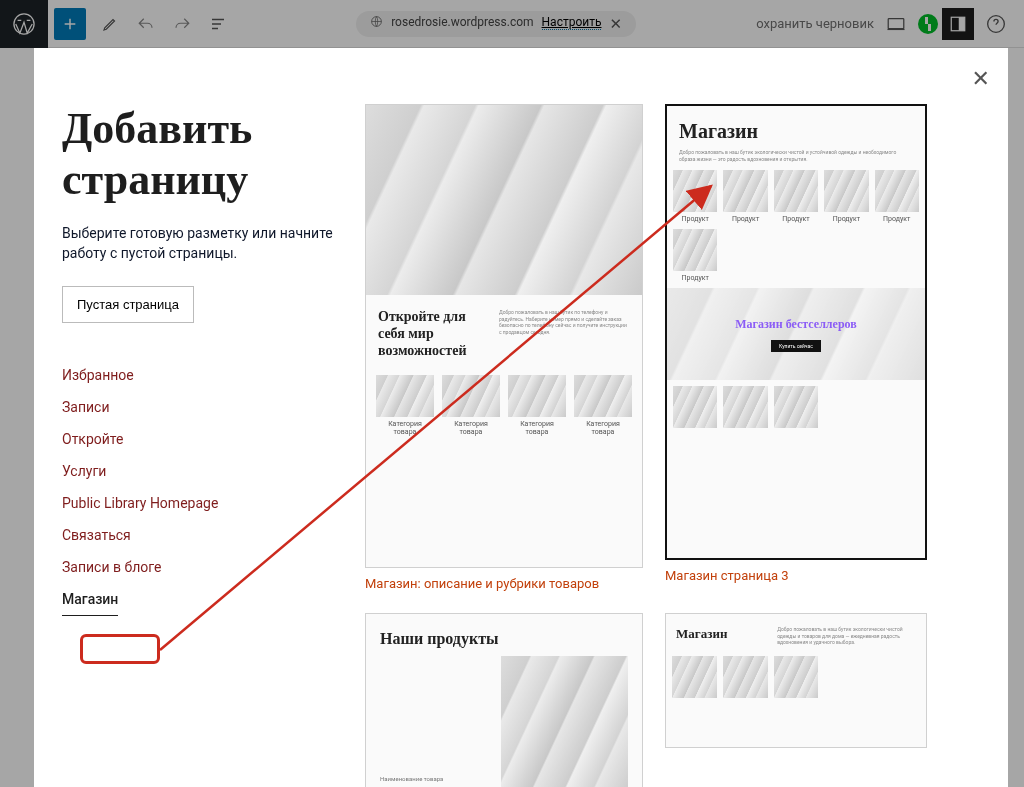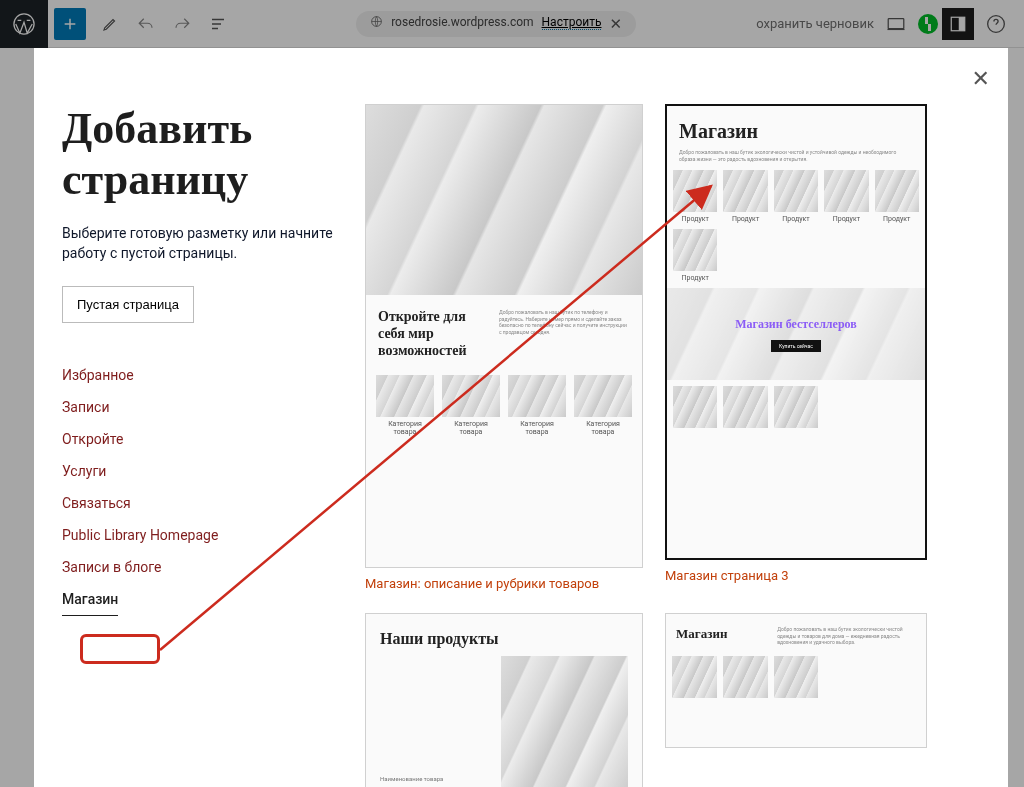--- a/index.html
+++ b/index.html
@@ -180,22 +180,22 @@
 
     <div class="sidebar">
       <h1 class="page-title">Добавить страницу</h1>
       <p class="subtitle">Выберите готовую разметку или начните работу с пустой страницы.</p>
       <button class="blank-btn">Пустая страница</button>
       <ul class="cat-list">
         <li>Избранное</li>
         <li>Записи</li>
         <li>Откройте</li>
         <li>Услуги</li>
+        <li>Public Library Homepage</li>
         <li>Связаться</li>
-        <li>Public Library Homepage</li>
         <li>Записи в блоге</li>
         <li class="active">Магазин</li>
       </ul>
     </div>
 
     <div class="templates">
 
       <div class="tpl">
         <div class="tpl-preview" style="height:464px;">
           <div class="tex" style="height:190px;"></div>

